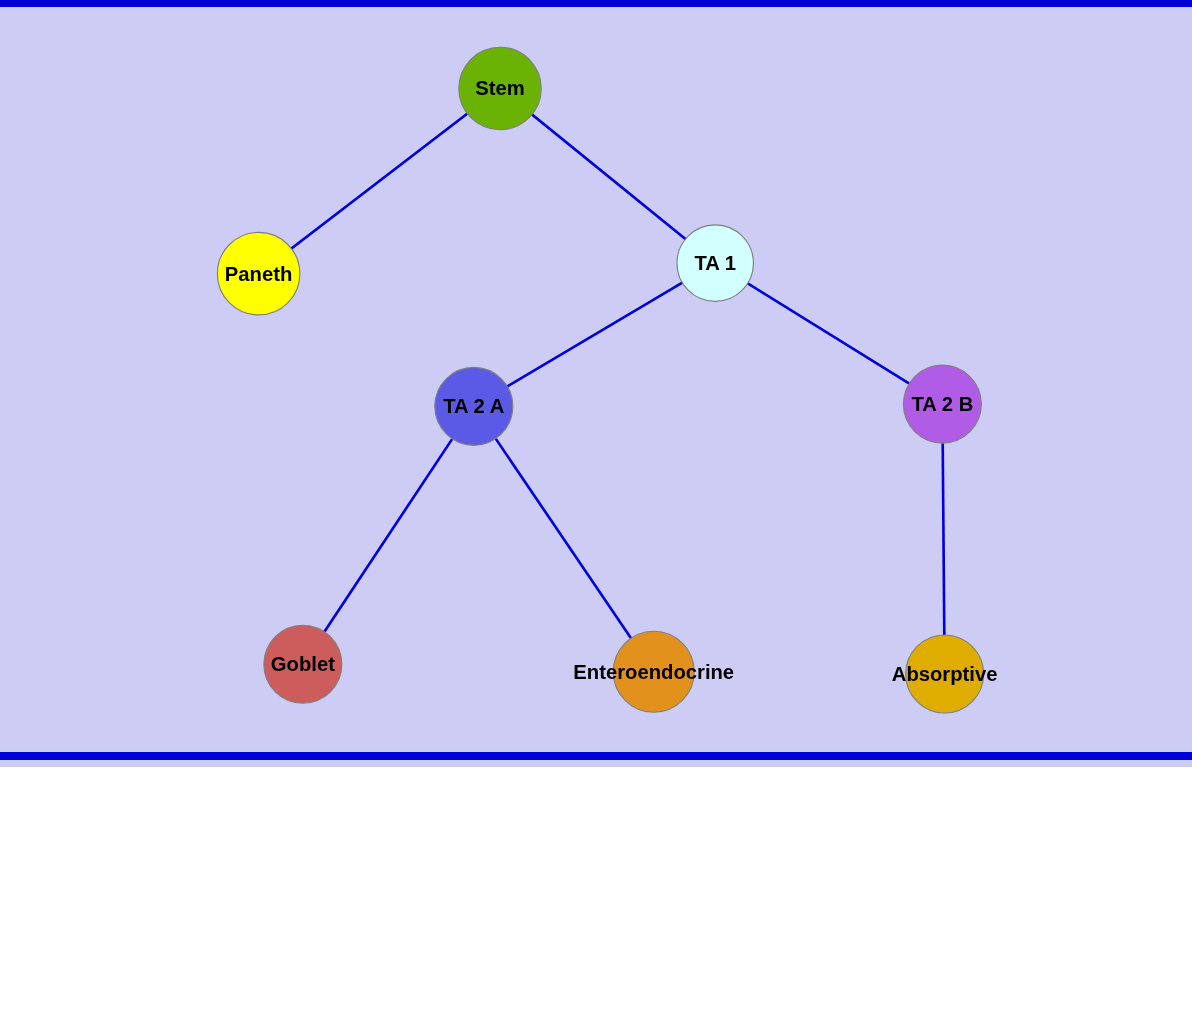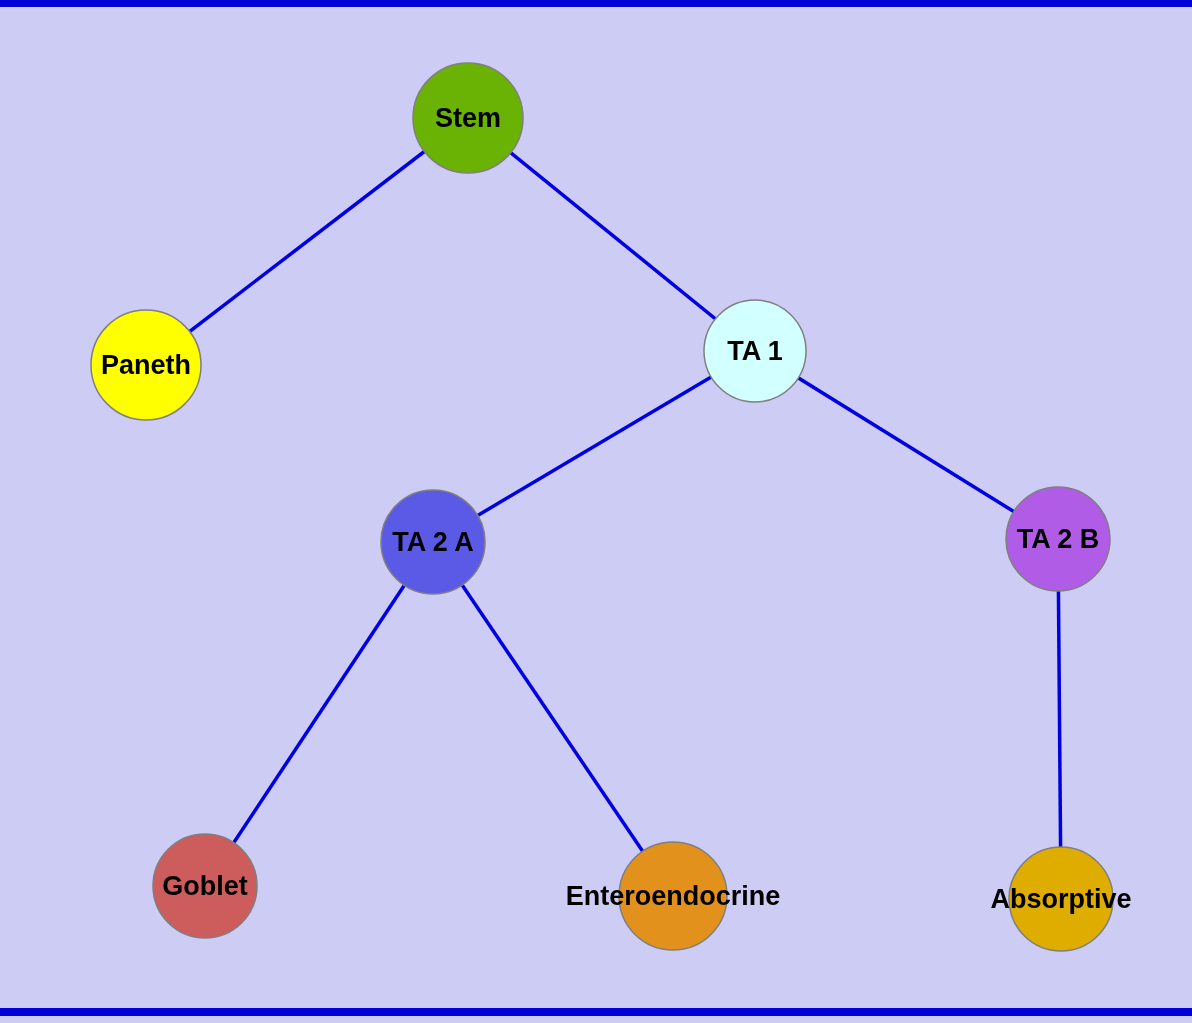--- a/index.html
+++ b/index.html
@@ -8,21 +8,21 @@
   }
   body {
     width: 1192px;
     height: 1023px;
     overflow: hidden;
     font-family: "Liberation Sans", sans-serif;
   }
   #canvas {
     position: relative;
     width: 1192px;
-    height: 1023px;
+    height: 767px;
   }
   .border-bar {
     position: absolute;
     left: 0;
     width: 100%;
   }
   #border-top { top: 0; height: 7px; }
   #border-bottom { bottom: 7px; height: 8px; }
   svg {
     position: absolute;

